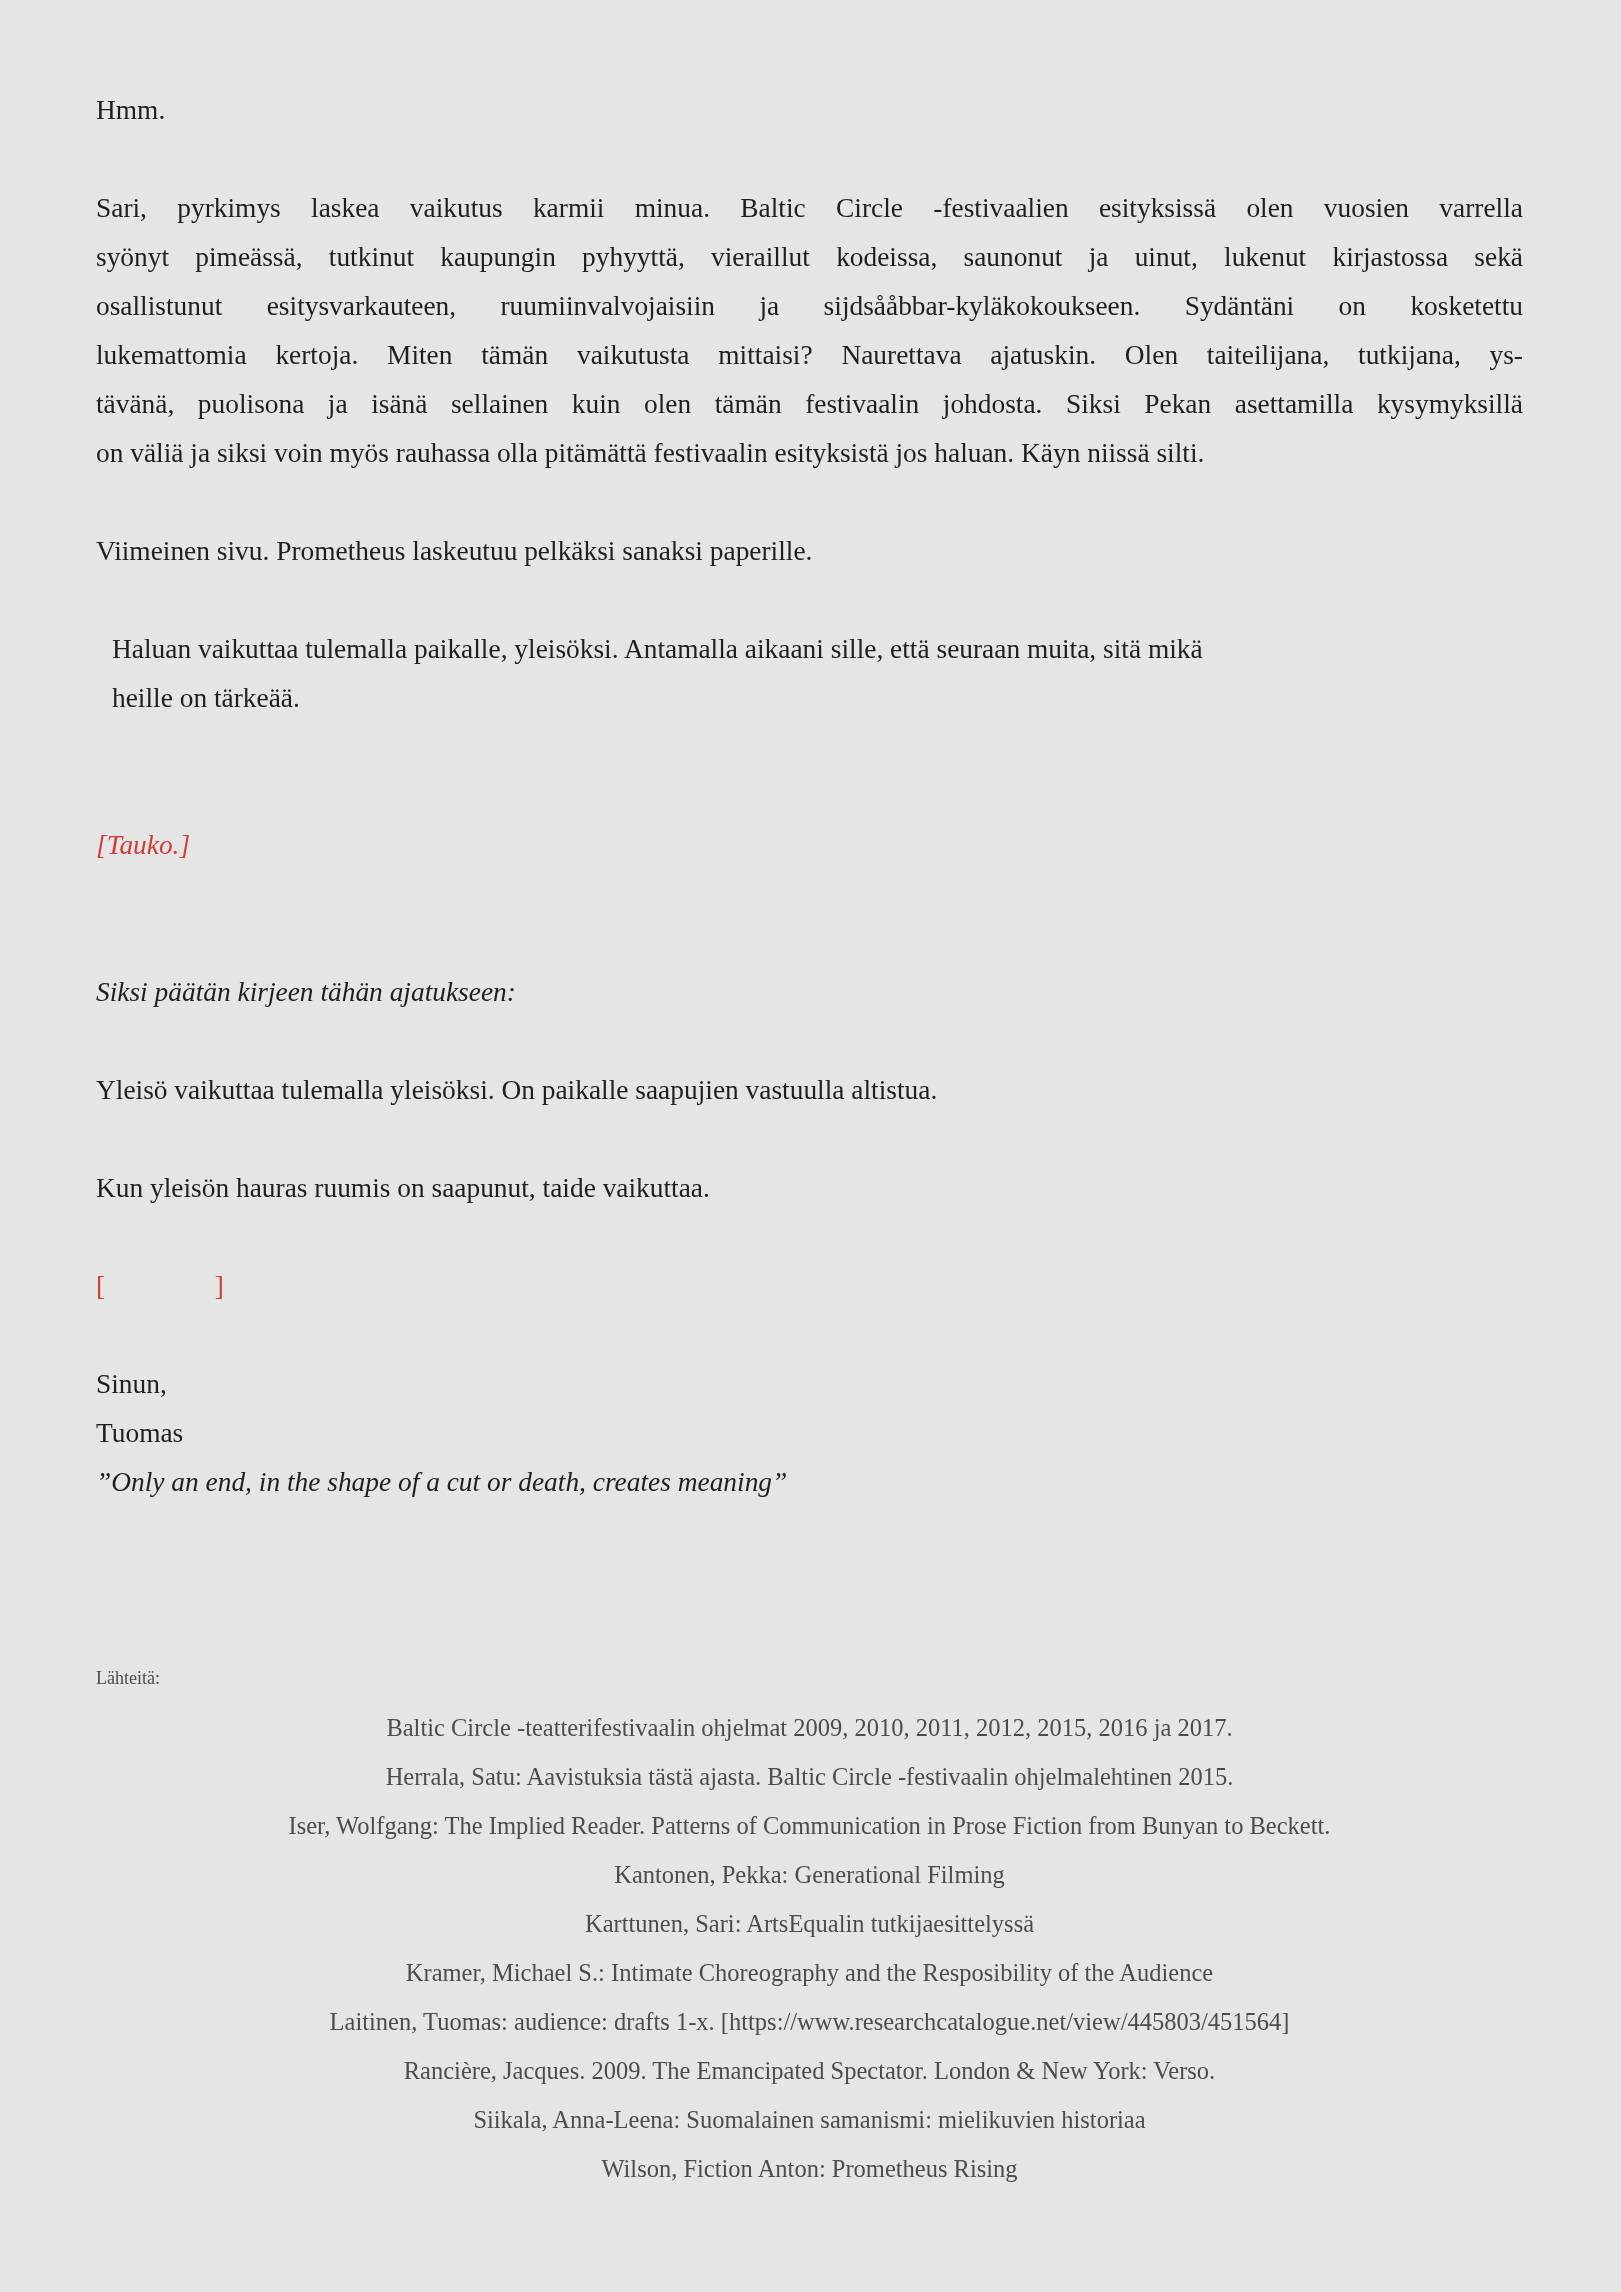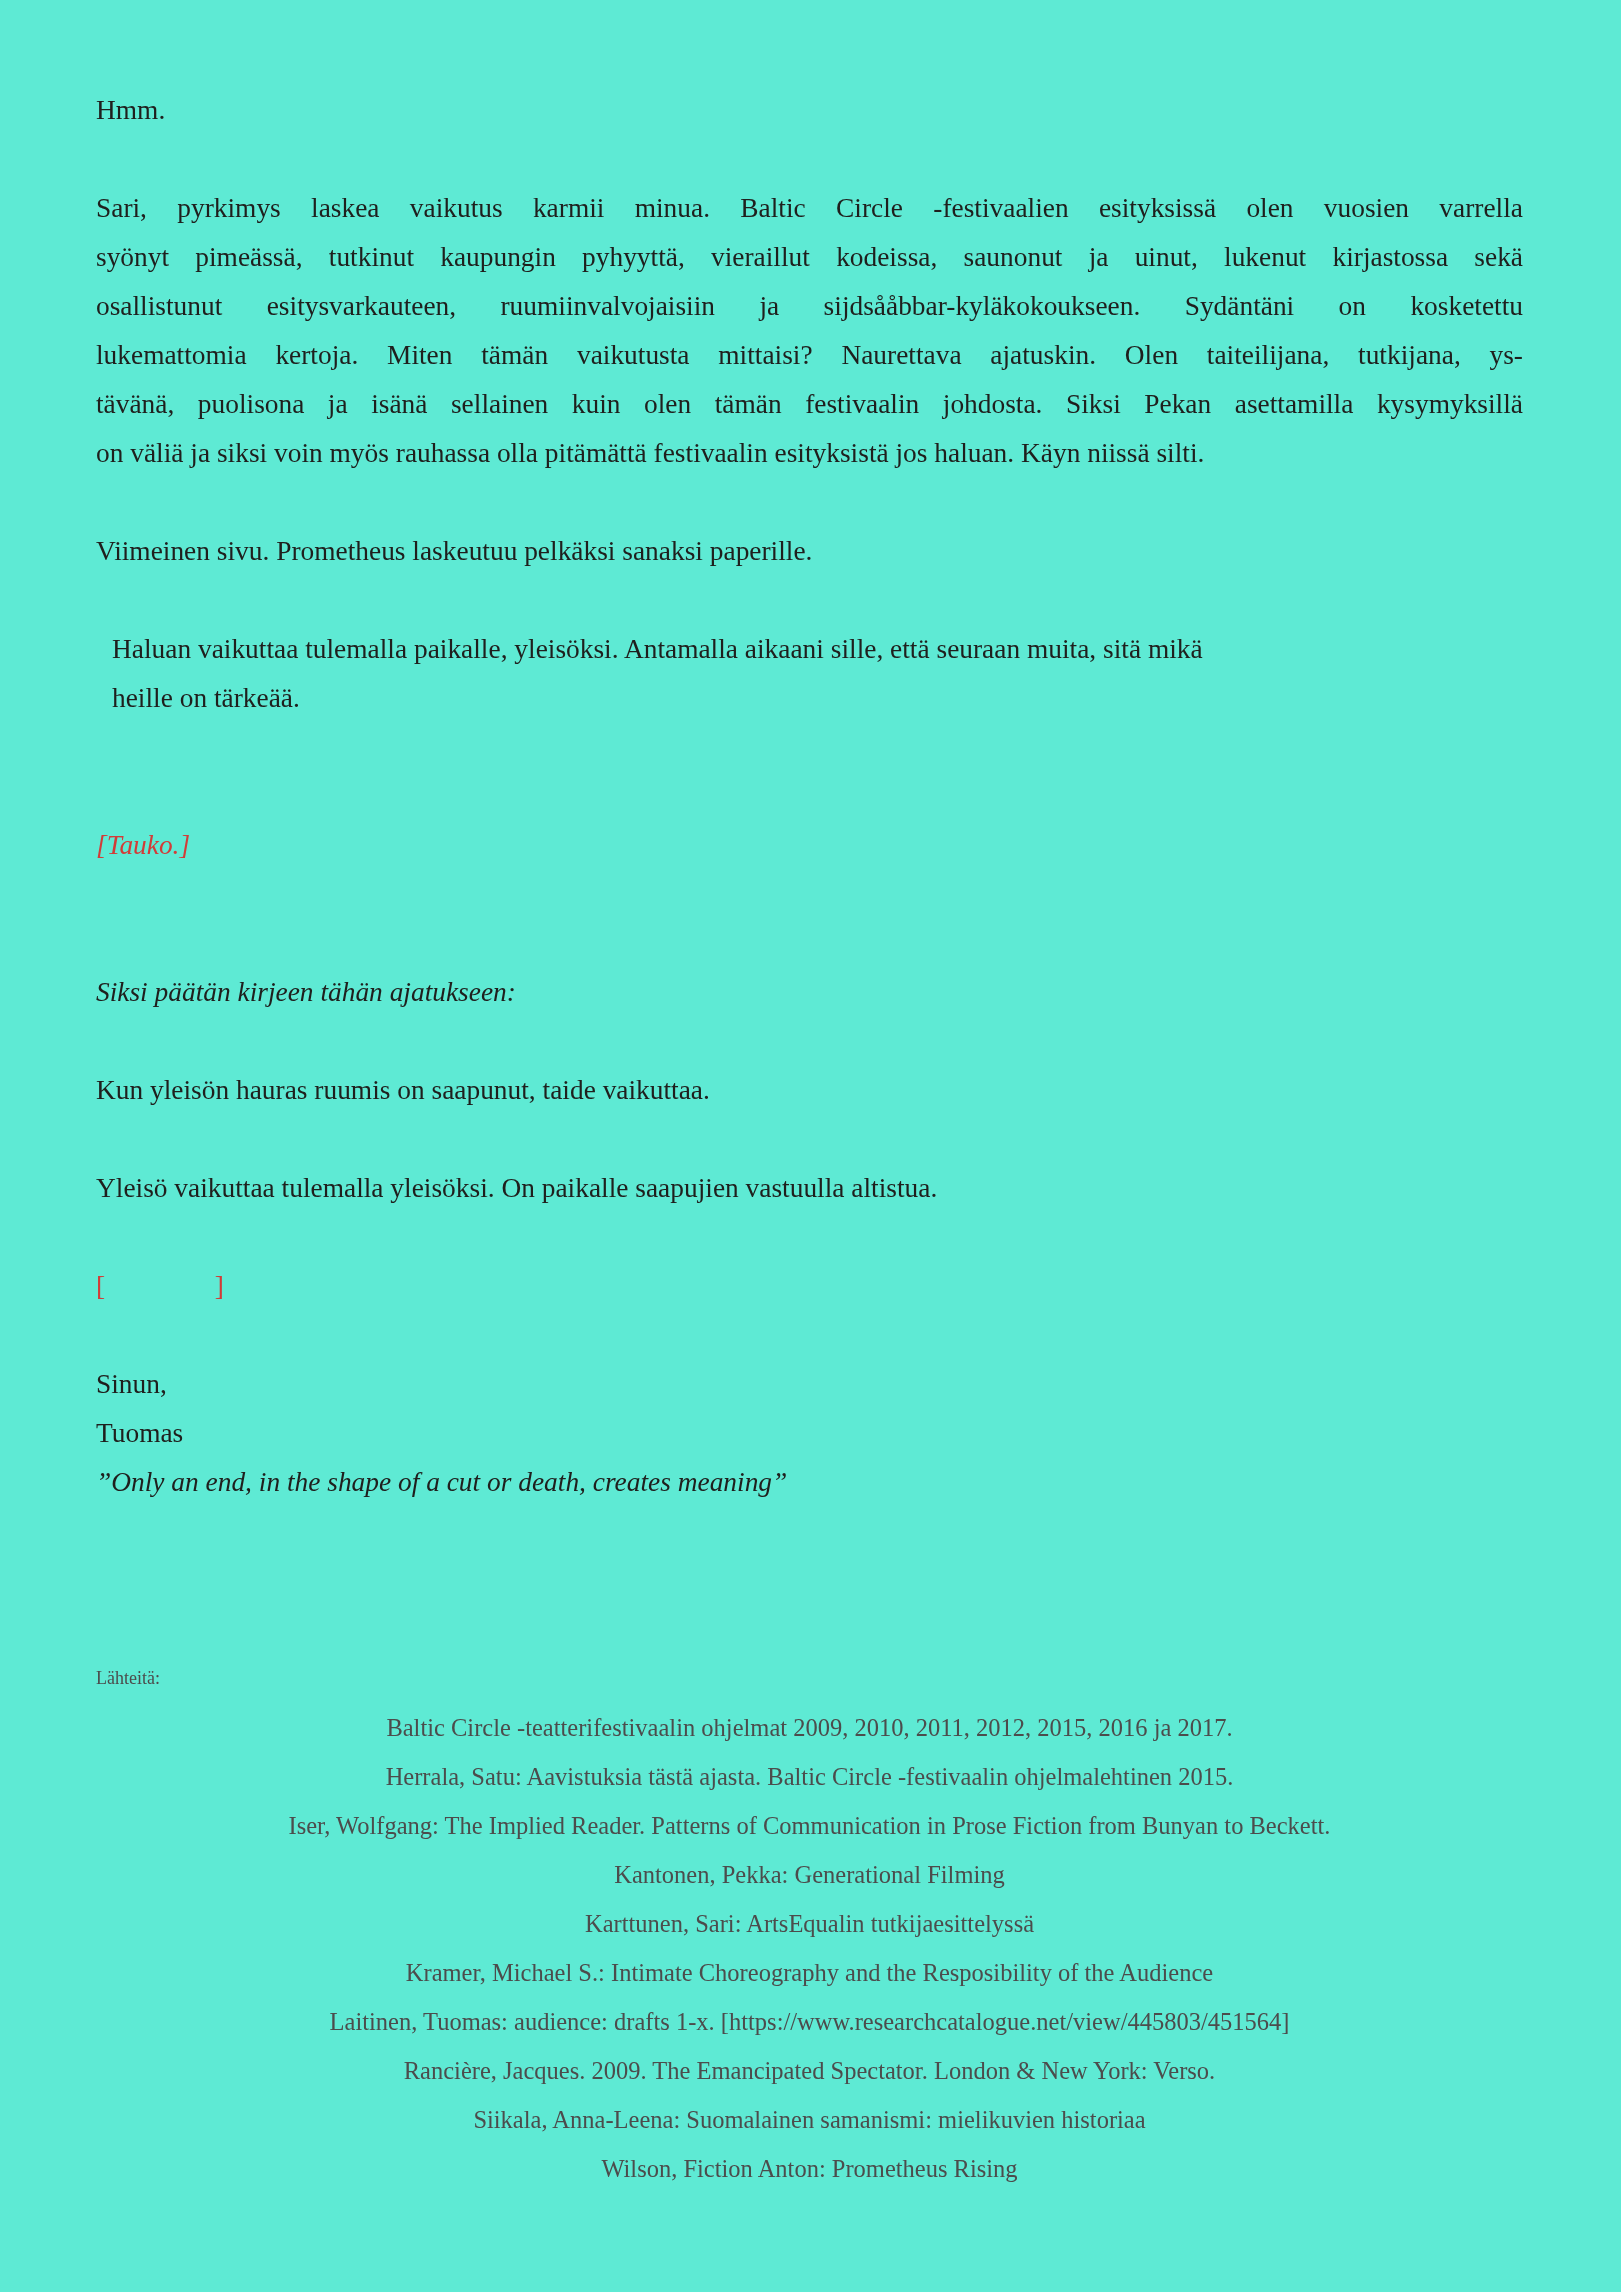--- a/index.html
+++ b/index.html
@@ -13,21 +13,21 @@
     position: relative;
     font-family: "Liberation Serif", "DejaVu Serif", serif;
     color: #1f1f1d;
     overflow: hidden;
   }
   .page {
     box-sizing: border-box;
     width: 1621px;
     height: 2293px;
     padding: 86px 98px 0 96px;
-    background: #5eead4;
+    background: #e5e5e5;
   }
   .block {
     font-size: 27.4px;
     line-height: 49px;
     margin: 0;
   }
   .mt-1 { margin-top: 49px; }
   .mt-2 { margin-top: 98px; font-style: italic; }
   .mt-3 { margin-top: 147px; }
   
@@ -91,23 +91,23 @@
 
   <div class="block mt-1 plain">
       <div class="pline">Haluan vaikuttaa tulemalla paikalle, yleisöksi. Antamalla aikaani sille, että seuraan muita, sitä mikä</div>
       <div class="pline last">heille on tärkeää.</div>
     </div>
 
   <div class="block mt-2 red">[Tauko.]</div>
 
   <div class="block mt-2">Siksi päätän kirjeen tähän ajatukseen:</div>
 
+  <div class="block mt-1">Yleisö vaikuttaa tulemalla yleisöksi. On paikalle saapujien vastuulla altistua.</div>
+
   <div class="block mt-1">Kun yleisön hauras ruumis on saapunut, taide vaikuttaa.</div>
-
-  <div class="block mt-1">Yleisö vaikuttaa tulemalla yleisöksi. On paikalle saapujien vastuulla altistua.</div>
 
   <div class="block mt-1 red brackets">[                ]</div>
 
   <div class="block mt-1">
     <div>Sinun,</div>
     <div>Tuomas</div>
     <div class="quote-line">”Only an end, in the shape of a cut or death, creates meaning”</div>
   </div>
 
   <div class="block mt-3 bibliography">

